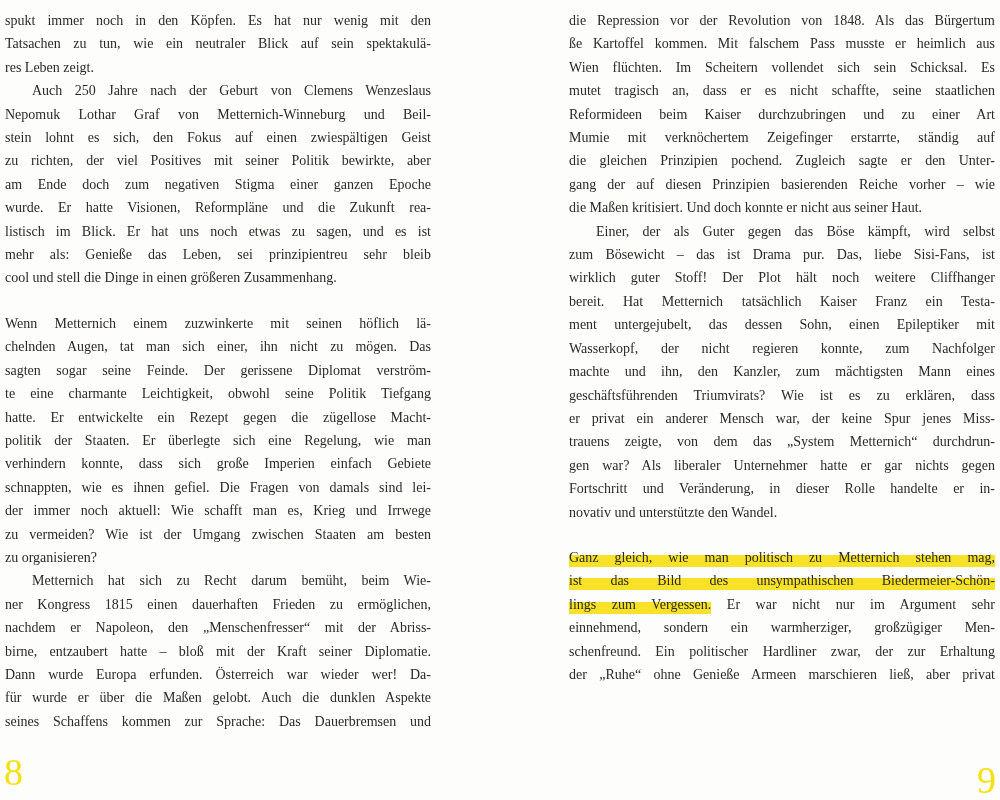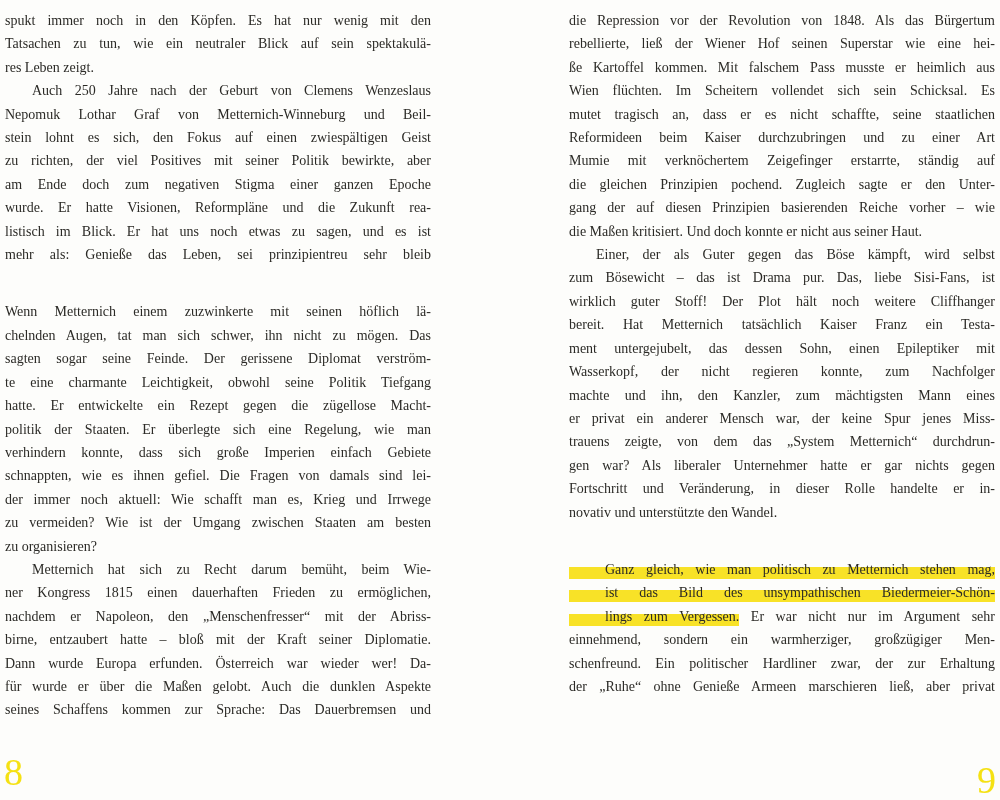--- a/index.html
+++ b/index.html
@@ -22,28 +22,27 @@
   }
   .col-left  { left: 5px; }
   .col-right { left: 569px; }
   .line {
     white-space: nowrap;
     text-align: justify;
     text-align-last: justify;
   }
   .line.last { text-align-last: left; }
   .line.indent { text-indent: 27px; }
-  .line.gap { margin-top: 34px; }
+  .line.gap { margin-top: 22px; }
   .hl {
     background-image: linear-gradient(var(--hl, #f8e227), var(--hl, #f8e227));
     background-repeat: no-repeat;
     background-size: 100% 12px;
     background-position: 0 100%;
     padding-bottom: 2px;
-    padding-left: 36px;
   }
   .pagenum {
     position: absolute;
     font-size: 38px;
     line-height: 1;
     color: var(--pn, #f5e113);
   }
   .pn-left  { left: 4px;  top: 753px; }
   .pn-right { right: 4px; top: 761px; }
 </style>
@@ -56,57 +55,58 @@
       <div class="line"><span>Tatsachen zu tun, wie ein neutraler Blick auf sein spektakulä-</span></div>
       <div class="line last"><span>res Leben zeigt.</span></div>
       <div class="line indent"><span>Auch 250 Jahre nach der Geburt von Clemens Wenzeslaus</span></div>
       <div class="line"><span>Nepomuk Lothar Graf von Metternich-Winneburg und Beil-</span></div>
       <div class="line"><span>stein lohnt es sich, den Fokus auf einen zwiespältigen Geist</span></div>
       <div class="line"><span>zu richten, der viel Positives mit seiner Politik bewirkte, aber</span></div>
       <div class="line"><span>am Ende doch zum negativen Stigma einer ganzen Epoche</span></div>
       <div class="line"><span>wurde. Er hatte Visionen, Reformpläne und die Zukunft rea-</span></div>
       <div class="line"><span>listisch im Blick. Er hat uns noch etwas zu sagen, und es ist</span></div>
       <div class="line"><span>mehr als: Genieße das Leben, sei prinzipientreu sehr bleib</span></div>
+      <div class="line last"><span>cool und stell die Dinge in einen größeren Zusammenhang.</span></div>
       <div class="line gap"><span>Wenn Metternich einem zuzwinkerte mit seinen höflich lä-</span></div>
-      <div class="line"><span>chelnden Augen, tat man sich schwer, ihn nicht zu mögen. Das</span></div>
+      <div class="line"><span>chelnden Augen, tat man sich einer, ihn nicht zu mögen. Das</span></div>
       <div class="line"><span>sagten sogar seine Feinde. Der gerissene Diplomat verström-</span></div>
       <div class="line"><span>te eine charmante Leichtigkeit, obwohl seine Politik Tiefgang</span></div>
       <div class="line"><span>hatte. Er entwickelte ein Rezept gegen die zügellose Macht-</span></div>
       <div class="line"><span>politik der Staaten. Er überlegte sich eine Regelung, wie man</span></div>
       <div class="line"><span>verhindern konnte, dass sich große Imperien einfach Gebiete</span></div>
       <div class="line"><span>schnappten, wie es ihnen gefiel. Die Fragen von damals sind lei-</span></div>
       <div class="line"><span>der immer noch aktuell: Wie schafft man es, Krieg und Irrwege</span></div>
       <div class="line"><span>zu vermeiden? Wie ist der Umgang zwischen Staaten am besten</span></div>
       <div class="line last"><span>zu organisieren?</span></div>
       <div class="line indent"><span>Metternich hat sich zu Recht darum bemüht, beim Wie-</span></div>
       <div class="line"><span>ner Kongress 1815 einen dauerhaften Frieden zu ermöglichen,</span></div>
       <div class="line"><span>nachdem er Napoleon, den „Menschenfresser“ mit der Abriss-</span></div>
       <div class="line"><span>birne, entzaubert hatte – bloß mit der Kraft seiner Diplomatie.</span></div>
       <div class="line"><span>Dann wurde Europa erfunden. Österreich war wieder wer! Da-</span></div>
       <div class="line"><span>für wurde er über die Maßen gelobt. Auch die dunklen Aspekte</span></div>
       <div class="line"><span>seines Schaffens kommen zur Sprache: Das Dauerbremsen und</span></div>
     </div>
   <div class="col col-right" id="col-right">
       <div class="line"><span>die Repression vor der Revolution von 1848. Als das Bürgertum</span></div>
-      <div class="line"><span>rebellierte, ließ der Wiener Hof seinen Superstar wie eine hei-</span></div>
       <div class="line"><span>ße Kartoffel kommen. Mit falschem Pass musste er heimlich aus</span></div>
       <div class="line"><span>Wien flüchten. Im Scheitern vollendet sich sein Schicksal. Es</span></div>
       <div class="line"><span>mutet tragisch an, dass er es nicht schaffte, seine staatlichen</span></div>
       <div class="line"><span>Reformideen beim Kaiser durchzubringen und zu einer Art</span></div>
       <div class="line"><span>Mumie mit verknöchertem Zeigefinger erstarrte, ständig auf</span></div>
       <div class="line"><span>die gleichen Prinzipien pochend. Zugleich sagte er den Unter-</span></div>
       <div class="line"><span>gang der auf diesen Prinzipien basierenden Reiche vorher – wie</span></div>
       <div class="line last"><span>die Maßen kritisiert. Und doch konnte er nicht aus seiner Haut.</span></div>
       <div class="line indent"><span>Einer, der als Guter gegen das Böse kämpft, wird selbst</span></div>
       <div class="line"><span>zum Bösewicht – das ist Drama pur. Das, liebe Sisi-Fans, ist</span></div>
       <div class="line"><span>wirklich guter Stoff! Der Plot hält noch weitere Cliffhanger</span></div>
       <div class="line"><span>bereit. Hat Metternich tatsächlich Kaiser Franz ein Testa-</span></div>
       <div class="line"><span>ment untergejubelt, das dessen Sohn, einen Epileptiker mit</span></div>
       <div class="line"><span>Wasserkopf, der nicht regieren konnte, zum Nachfolger</span></div>
       <div class="line"><span>machte und ihn, den Kanzler, zum mächtigsten Mann eines</span></div>
+      <div class="line"><span>geschäftsführenden Triumvirats? Wie ist es zu erklären, dass</span></div>
       <div class="line"><span>er privat ein anderer Mensch war, der keine Spur jenes Miss-</span></div>
       <div class="line"><span>trauens zeigte, von dem das „System Metternich“ durchdrun-</span></div>
       <div class="line"><span>gen war? Als liberaler Unternehmer hatte er gar nichts gegen</span></div>
       <div class="line"><span>Fortschritt und Veränderung, in dieser Rolle handelte er in-</span></div>
       <div class="line last"><span>novativ und unterstützte den Wandel.</span></div>
       <div class="line gap"><span class="hl">Ganz gleich, wie man politisch zu Metternich stehen mag,</span></div>
       <div class="line"><span class="hl">ist das Bild des unsympathischen Biedermeier-Schön-</span></div>
       <div class="line"><span class="hl">lings zum Vergessen.</span><span> Er war nicht nur im Argument sehr</span></div>
       <div class="line"><span>einnehmend, sondern ein warmherziger, großzügiger Men-</span></div>
       <div class="line"><span>schenfreund. Ein politischer Hardliner zwar, der zur Erhaltung</span></div>

